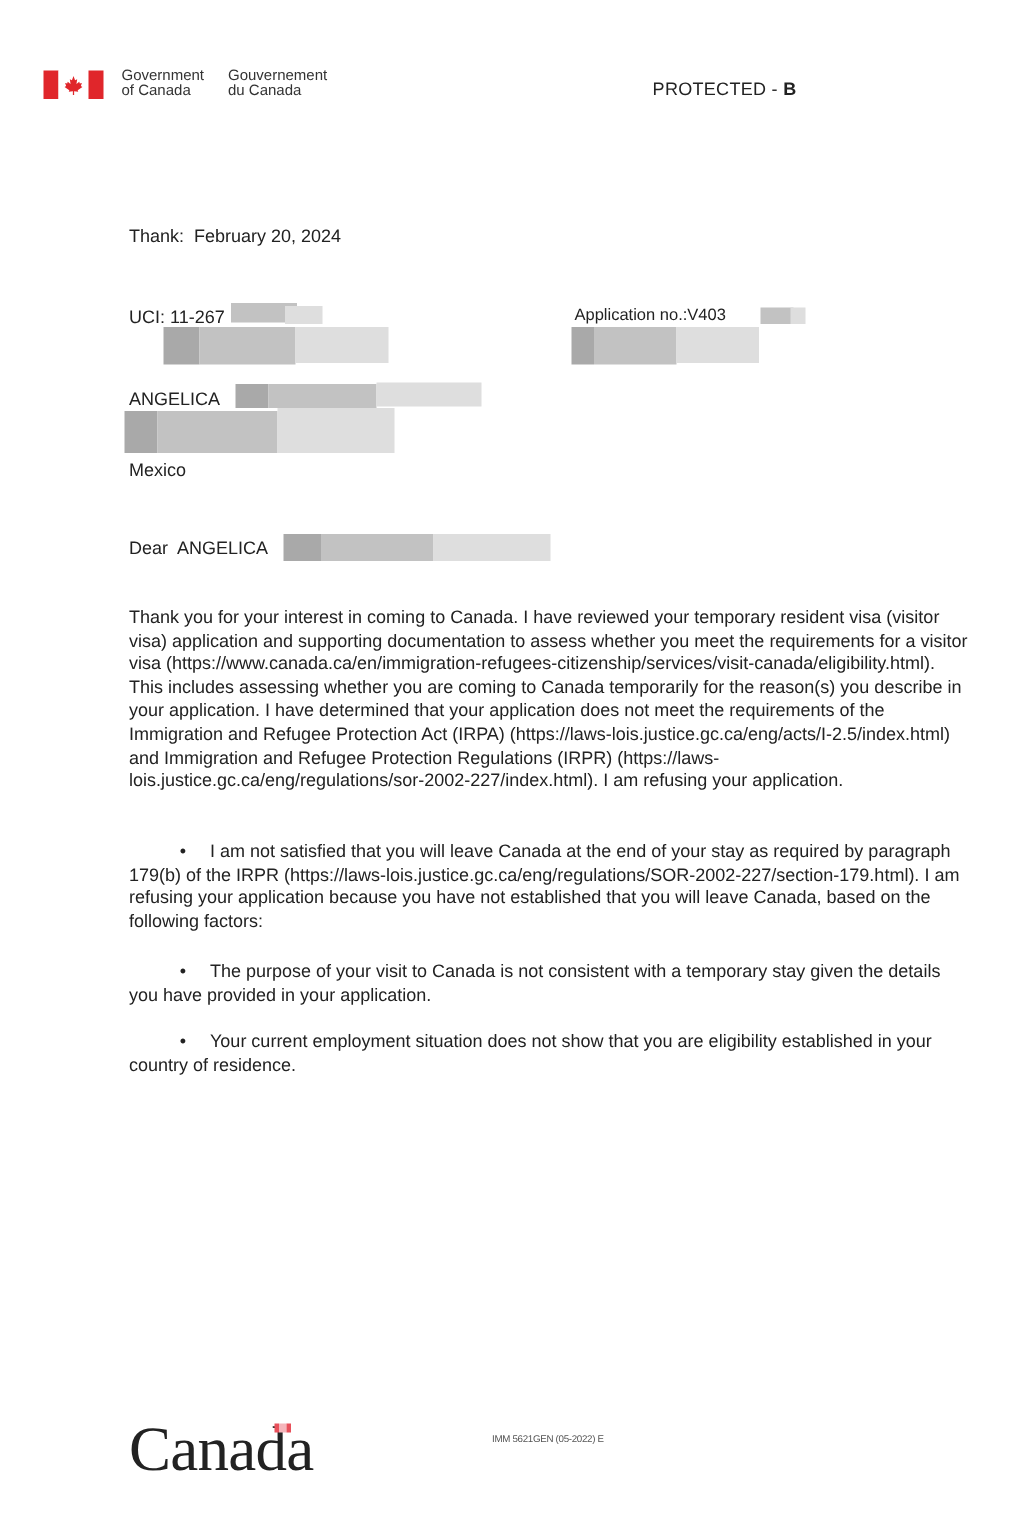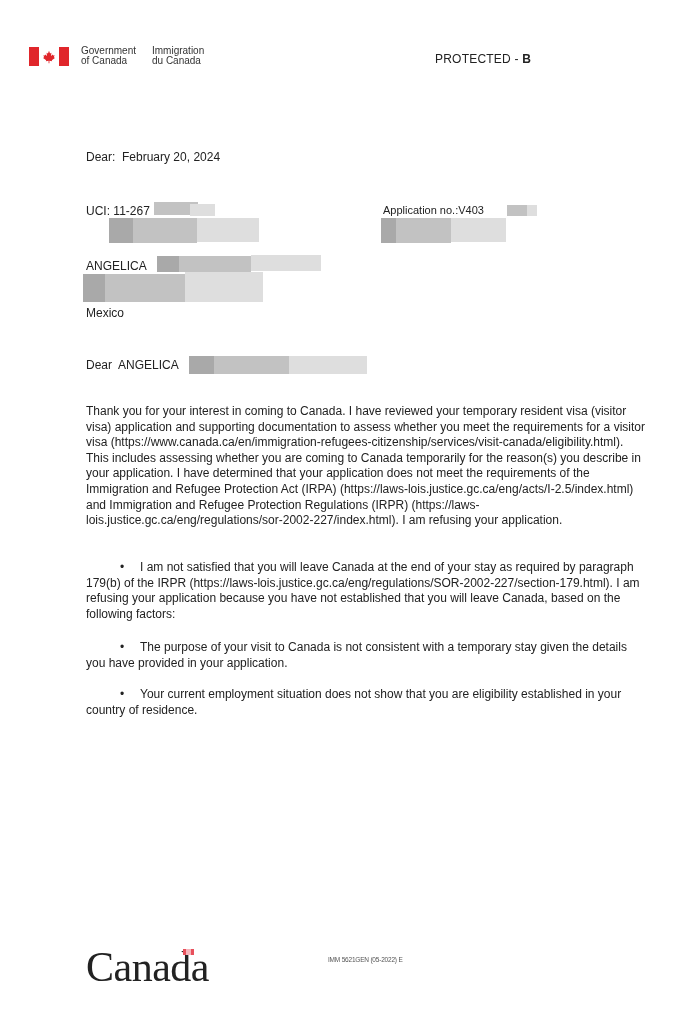--- a/index.html
+++ b/index.html
@@ -54,28 +54,28 @@
         <path d="M10 1 L11.5 5 L13.5 4 L12.8 8.5 L15.5 6.5 L16 8 L18 7.5 L17 10.5 L18.5 11.5 L14 14.5 L14.5 16 L10.6 15.4 L10.6 19 L9.4 19 L9.4 15.4 L5.5 16 L6 14.5 L1.5 11.5 L3 10.5 L2 7.5 L4 8 L4.5 6.5 L7.2 8.5 L6.5 4 L8.5 5 Z" fill="#e0262b"></path>
       </svg>
     </div>
     <div class="bar"></div>
   </div>
   <div class="gov-en">
     <span>Government</span>
     <span>of Canada</span>
   </div>
   <div class="gov-fr">
-    <span>Immigration</span>
+    <span>Gouvernement</span>
     <span>du Canada</span>
   </div>
   <div class="protected"><span>PROTECTED - </span><b>B</b></div>
 </div>
 
 <div class="body-text date">
-  <span>Dear:</span>&nbsp;
+  <span>Thank:</span>&nbsp;
   <span>February 20, 2024</span>
 </div>
 
 <div class="body-text uci">
   <span>UCI:</span>
   <span>11-267</span>
 </div>
 <div class="redact r2" style="left:154px; top:202px; width:44px; height:13px;"></div>
 <div class="redact r3" style="left:190px; top:204px; width:25px; height:12px;"></div>
 <div class="redact r1" style="left:109px; top:218px; width:24px; height:25px;"></div>

